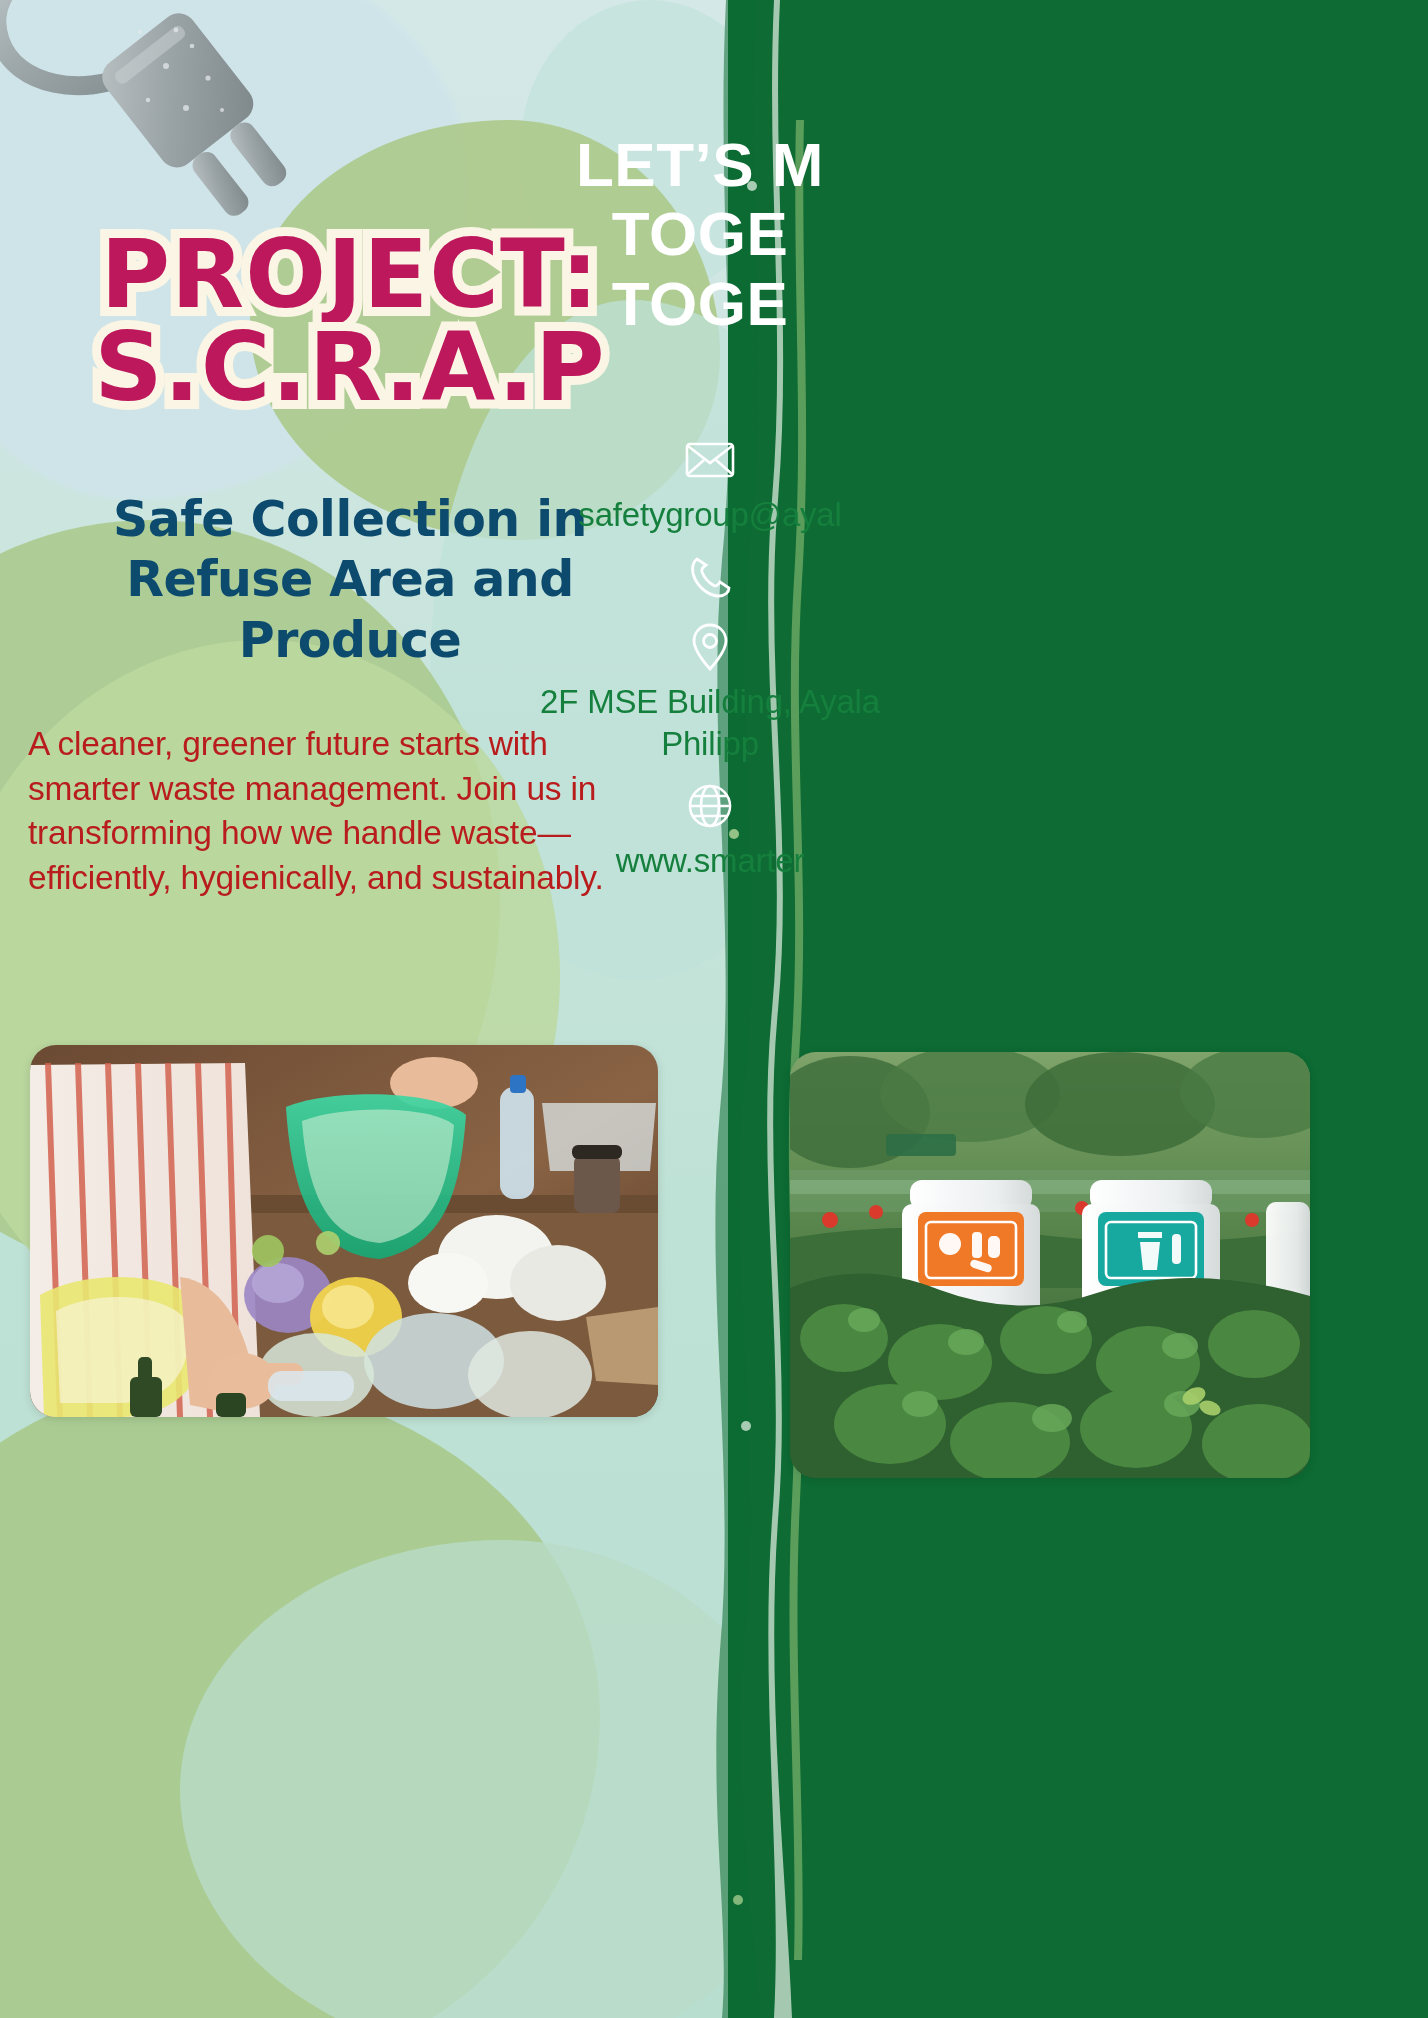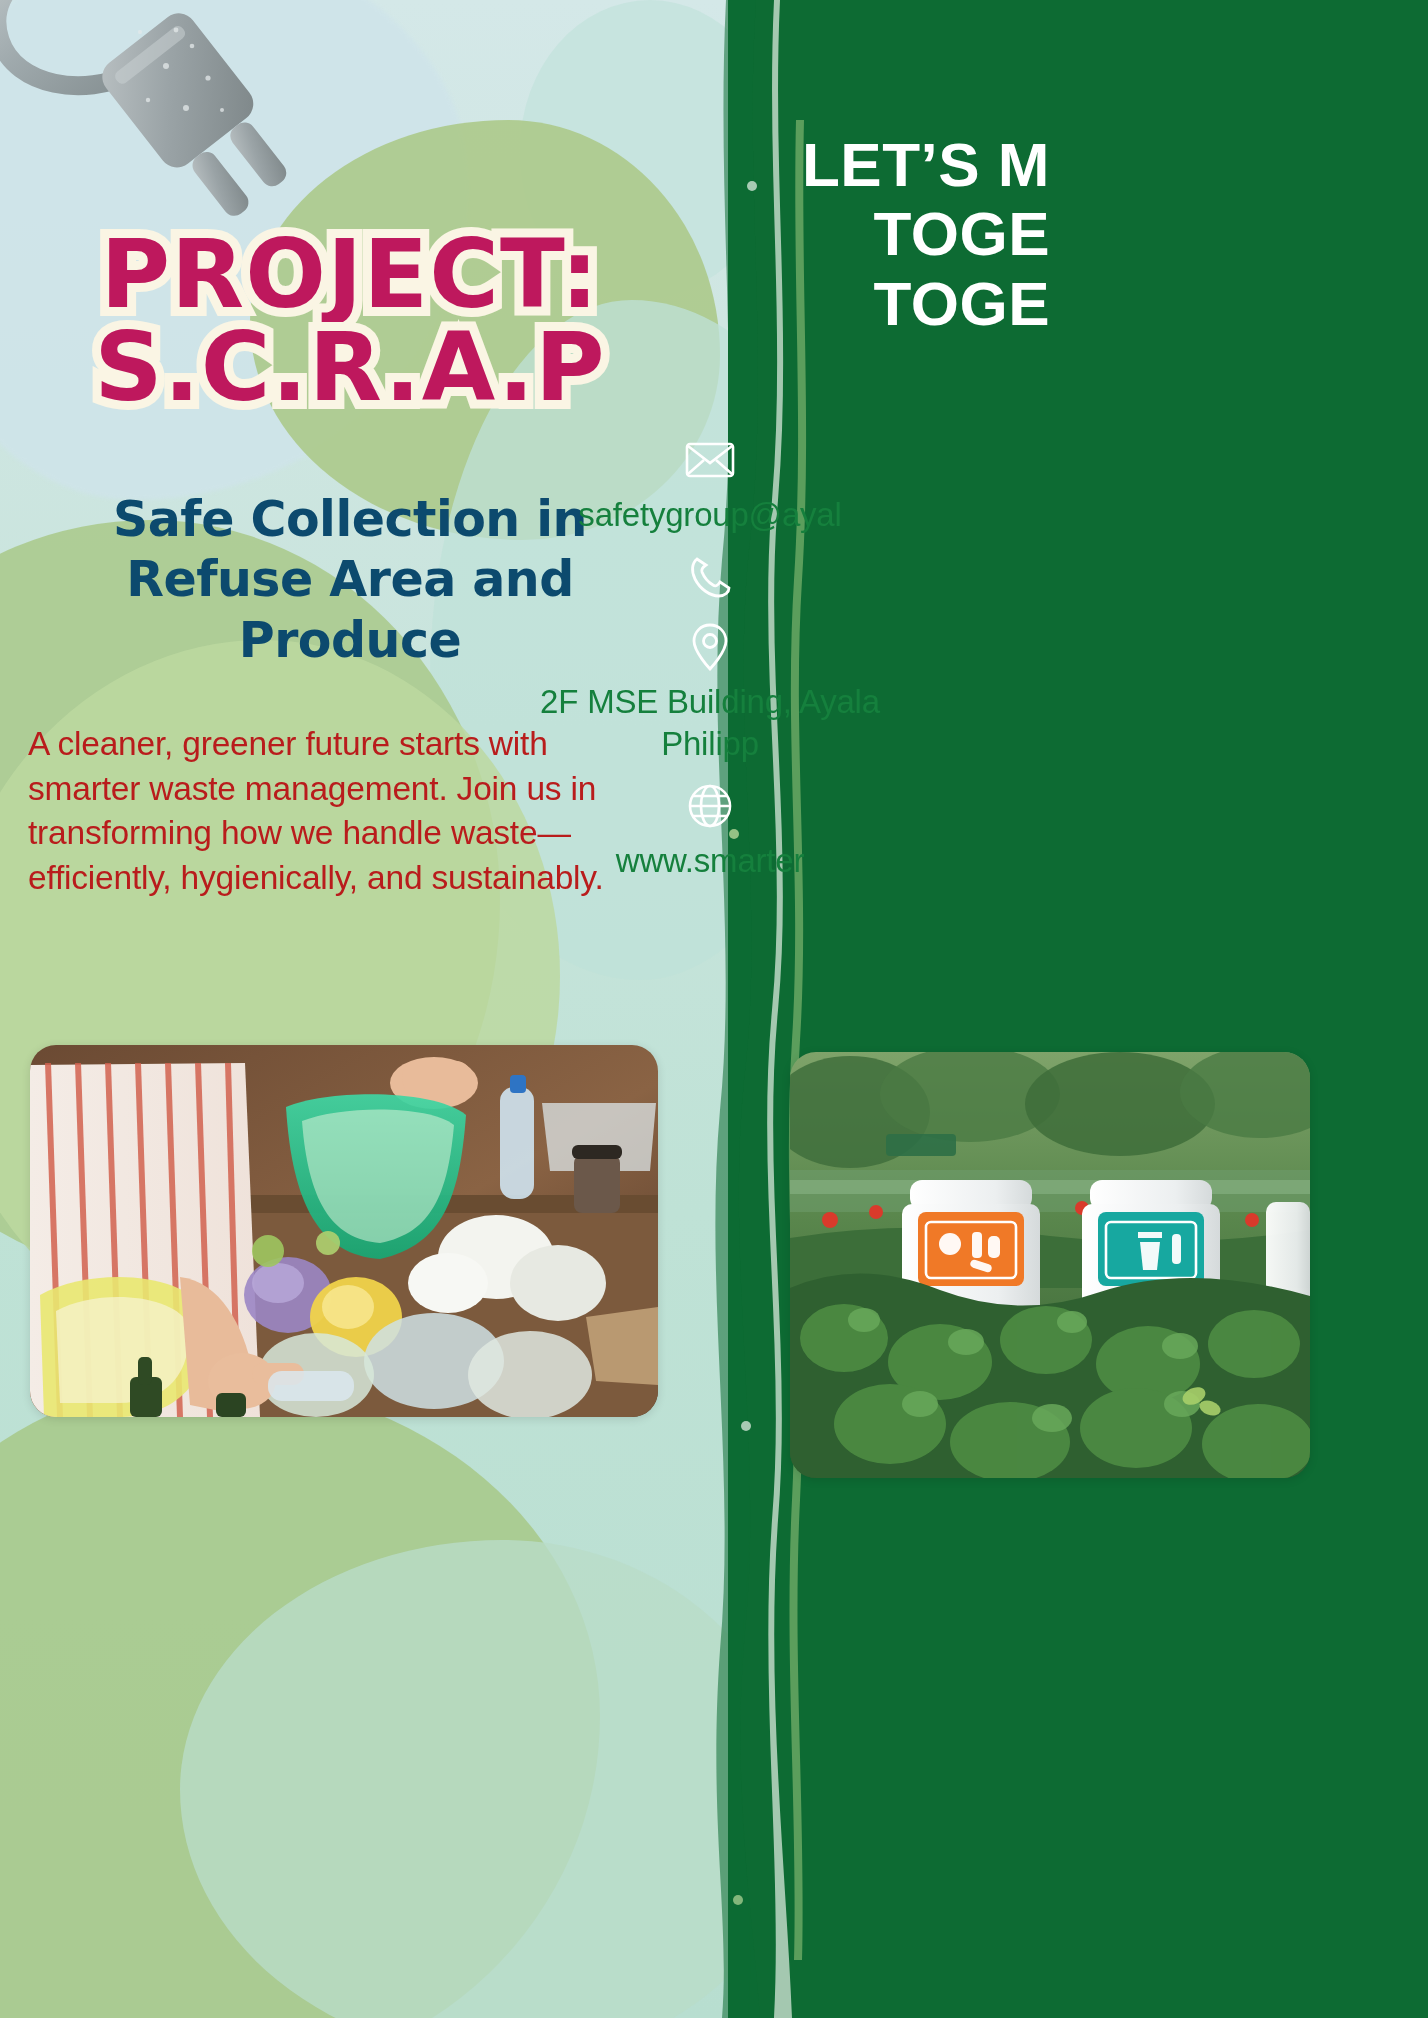--- a/index.html
+++ b/index.html
@@ -117,21 +117,21 @@
     font-family:"Liberation Sans", sans-serif;
     font-size:33.5px;
     line-height:1.33;
     color:#b91c1c;
     letter-spacing:-.2px;
   }
 
   
   .rp-heading {
     position:absolute; left:350px; top:130px; width:700px;
-    text-align:right;
+    text-align:center;
     font-family:"Liberation Sans", sans-serif;
     font-weight:bold;
     font-size:62px;
     line-height:1.12;
     color:#ffffff;
     letter-spacing:.5px;
     white-space:nowrap;
   }
   .rp-heading span { display:block; }
 

